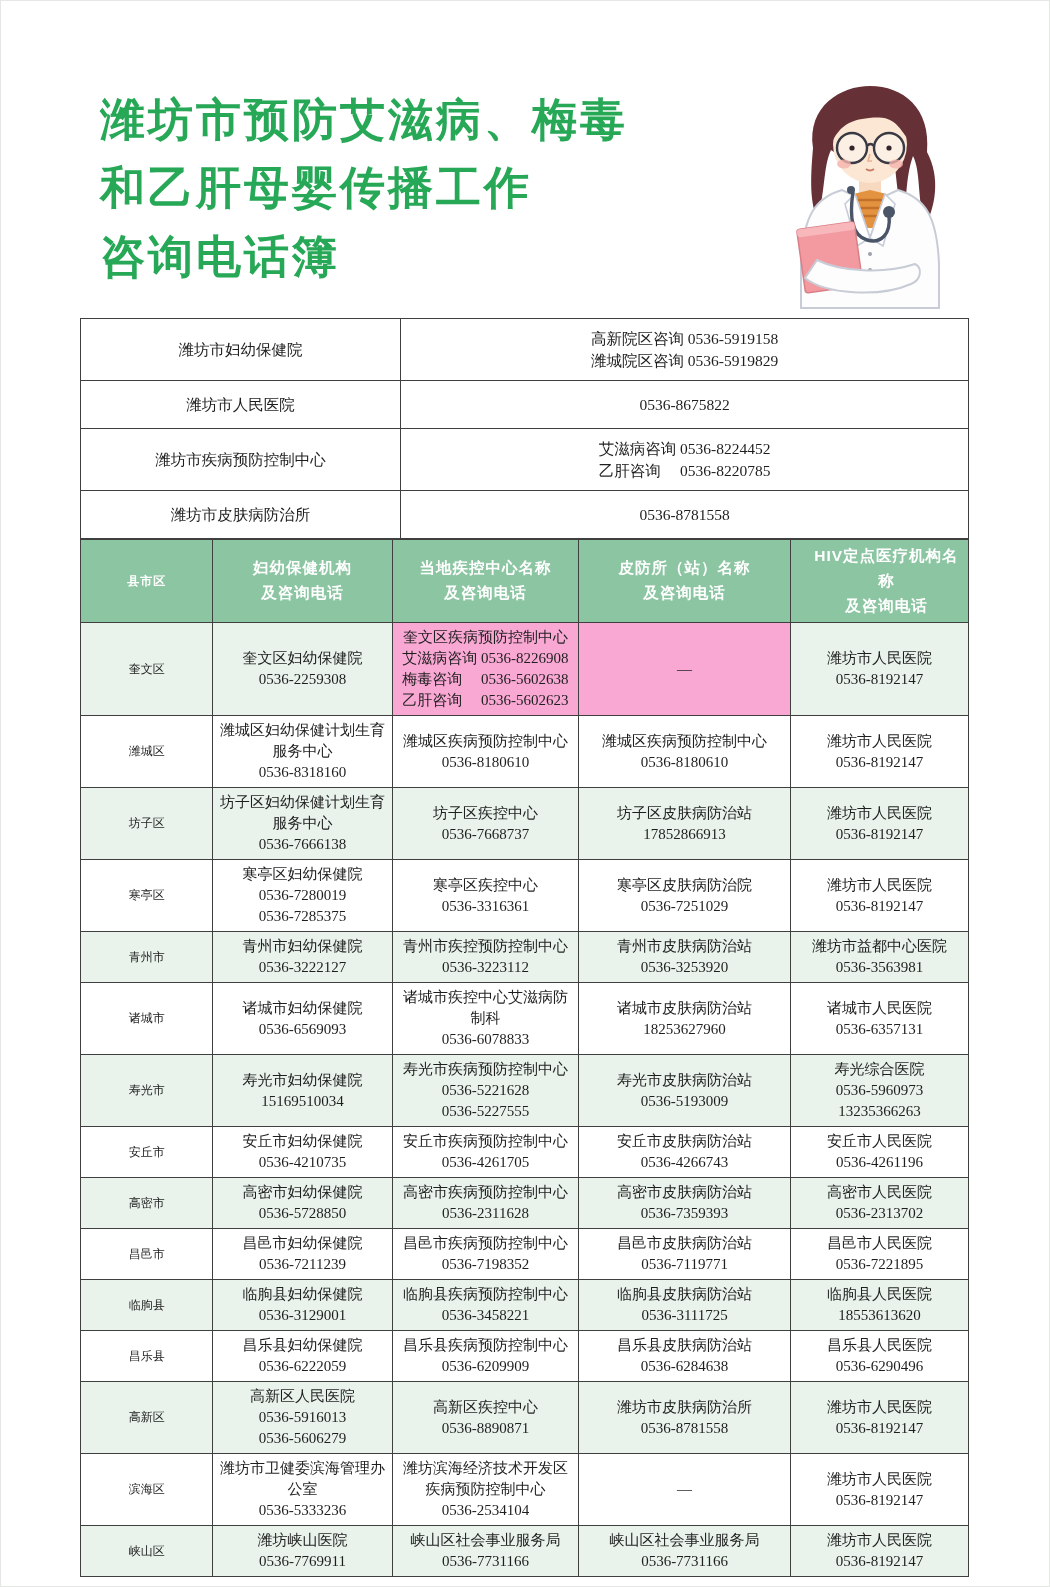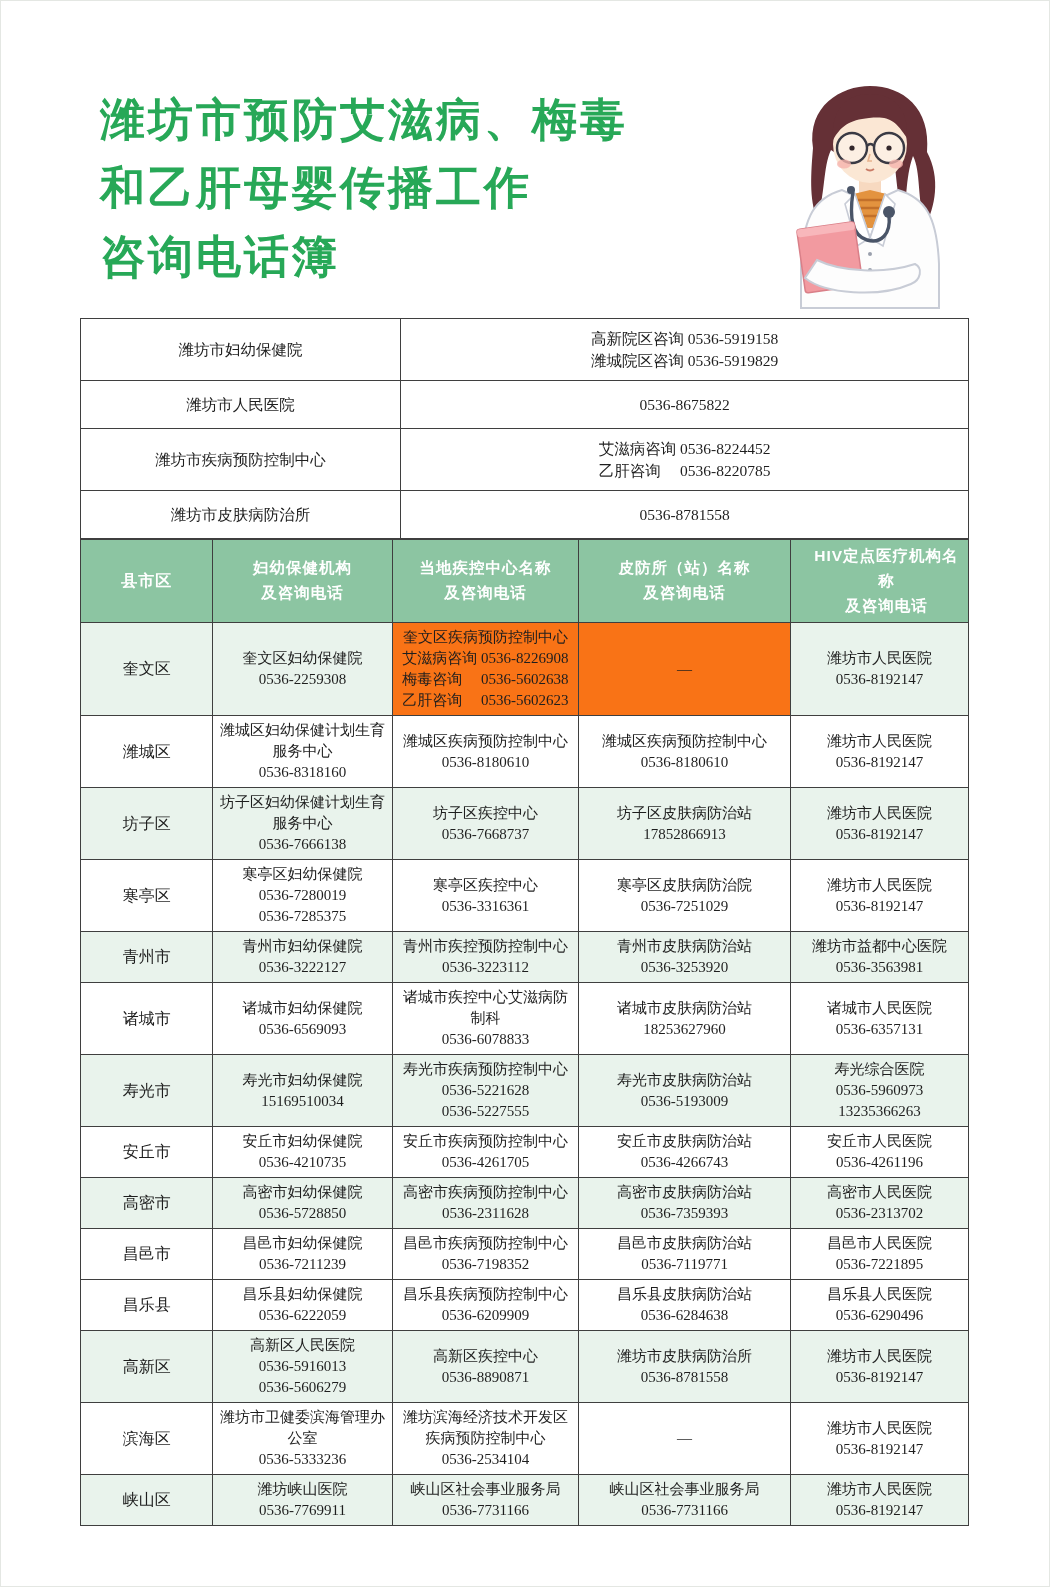--- a/index.html
+++ b/index.html
@@ -50,27 +50,27 @@
   .main-table th{
     background:#8cc5a2;
     color:#ffffff;
     font-family:"Liberation Sans","DejaVu Sans",sans-serif;
     font-weight:bold;
     font-size:15.5px;
     height:64px;
     line-height:1.6;
     letter-spacing:1px;
   }
-  .main-table .c-district{width:15.0%;font-size:16px;}
+  .main-table .c-district{width:15.0%;font-size:12px;}
   .main-table .c-mch{width:20.5%;}
   .main-table .c-cdc{width:21.4%;margin-top:14px;}
   .main-table .c-skin{width:24.3%;}
   .main-table .c-hiv{width:18.8%;padding-left:16px;}
   .main-table tr.tinted td{background:#e9f3ec;}
-  .main-table tr td.cell-white{background:#f97316;}
+  .main-table tr td.cell-white{background:#f9a8d4;}
   
   .page-number{
     position:absolute;left:0;top:1540px;width:100%;
     text-align:center;
     font-size:18px;
     letter-spacing:2px;
     color:#222;
   }
 </style>
 </head>
@@ -281,20 +281,31 @@
           <td class="c-district">昌邑市</td>
           <td>昌邑市妇幼保健院
 0536-7211239</td>
           <td>昌邑市疾病预防控制中心
 0536-7198352</td>
           <td>昌邑市皮肤病防治站
 0536-7119771</td>
           <td>昌邑市人民医院
 0536-7221895</td>
         </tr>
+        <tr class="tinted">
+          <td class="c-district">临朐县</td>
+          <td>临朐县妇幼保健院
+0536-3129001</td>
+          <td>临朐县疾病预防控制中心
+0536-3458221</td>
+          <td>临朐县皮肤病防治站
+0536-3111725</td>
+          <td>临朐县人民医院
+18553613620</td>
+        </tr>
         <tr>
           <td class="c-district">昌乐县</td>
           <td>昌乐县妇幼保健院
 0536-6222059</td>
           <td>昌乐县疾病预防控制中心
 0536-6209909</td>
           <td>昌乐县皮肤病防治站
 0536-6284638</td>
           <td>昌乐县人民医院
 0536-6290496</td>

